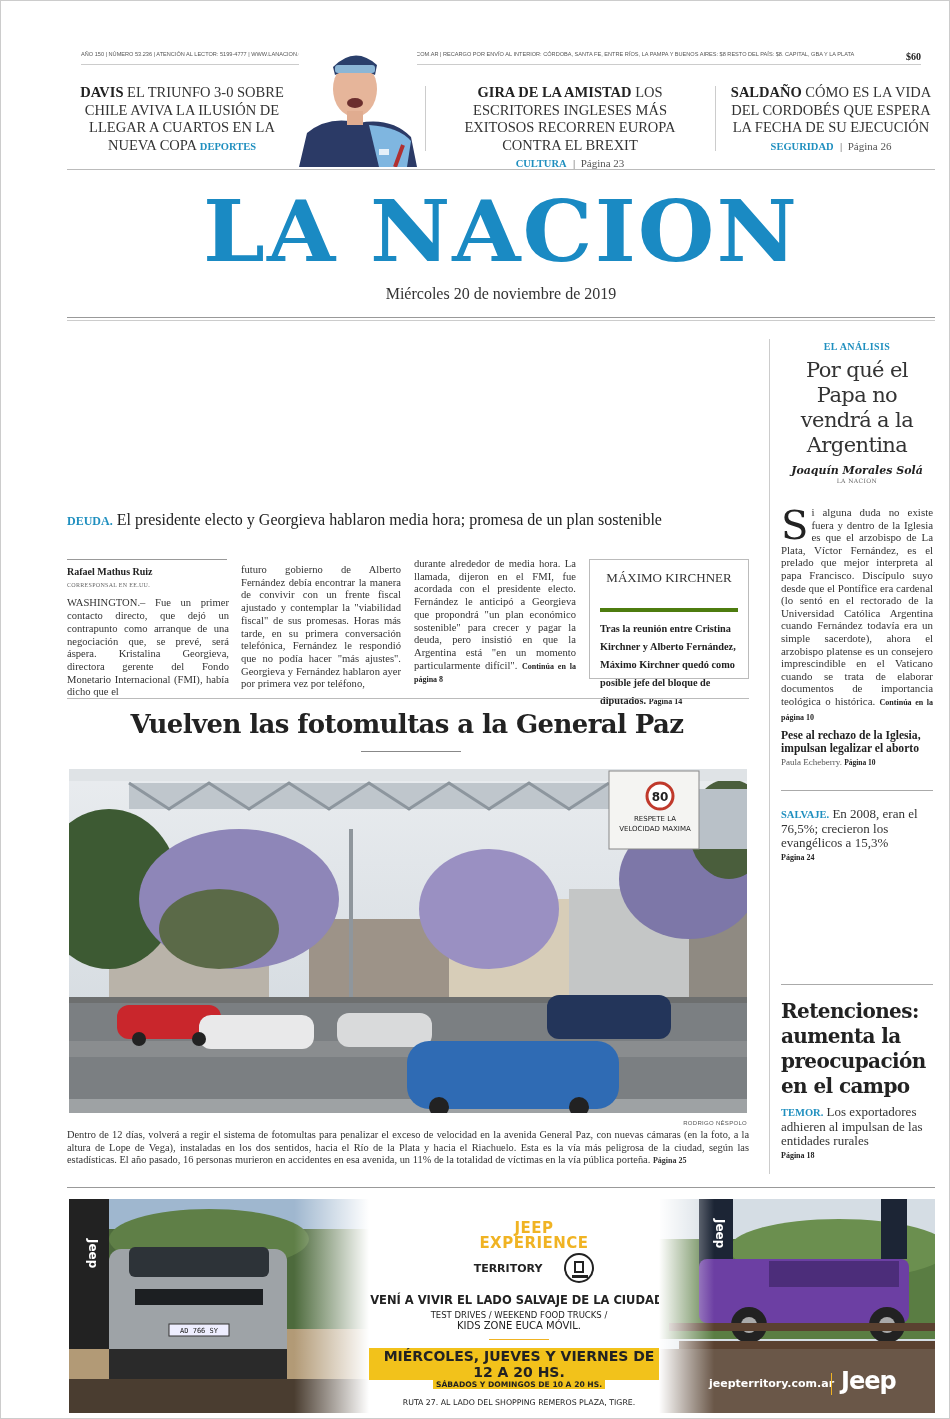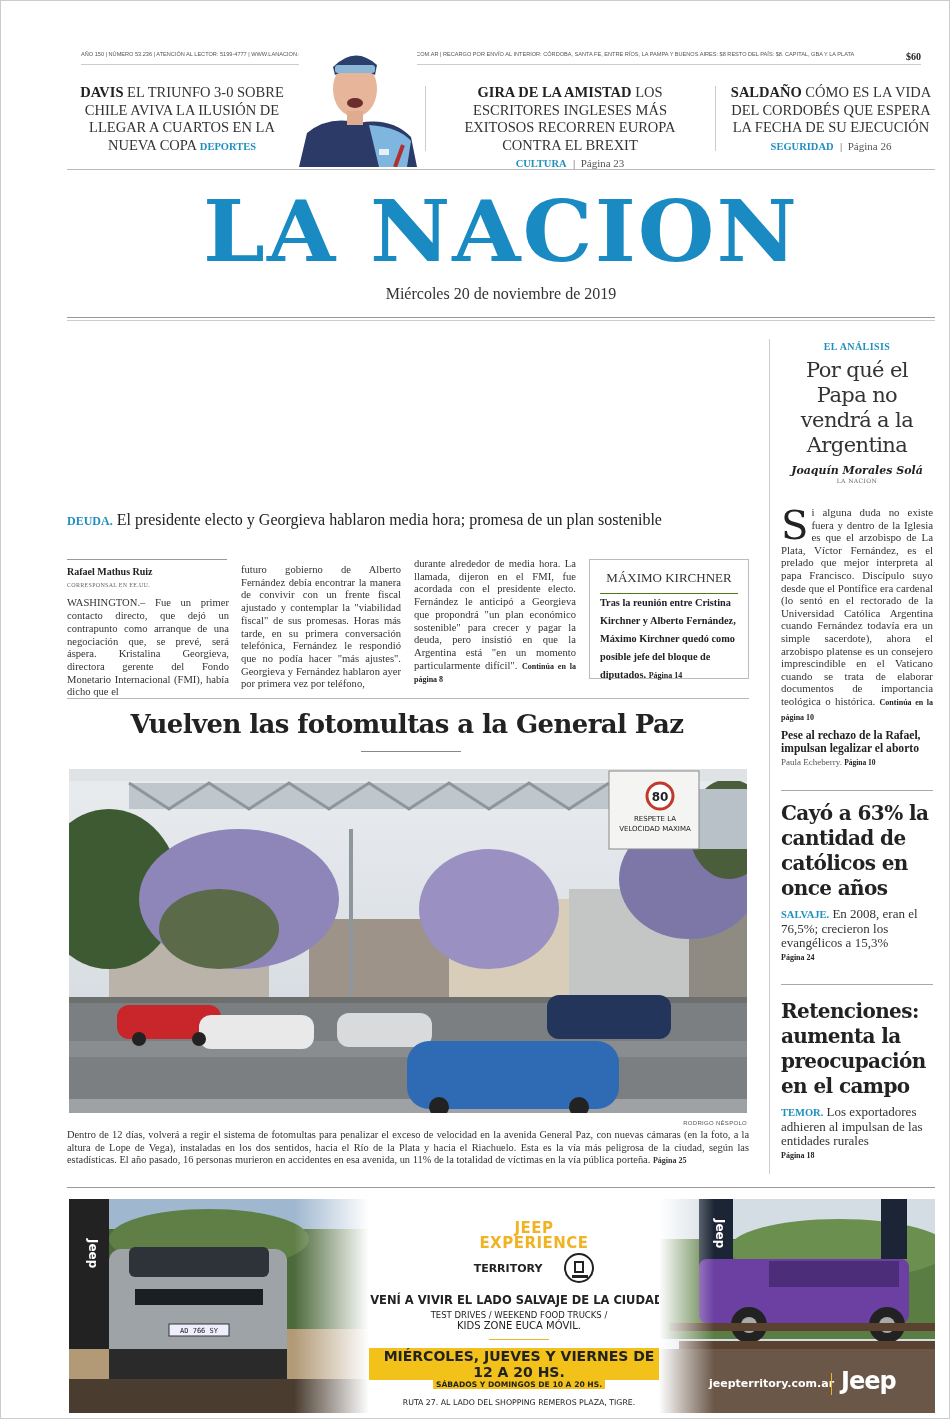--- a/index.html
+++ b/index.html
@@ -17,21 +17,21 @@
 .logo{left:160px;top:186px;width:680px;height:90px;font-family:"DejaVu Serif",serif;font-weight:bold;font-size:88px;letter-spacing:2px;color:#1a8ac3;text-align:center;line-height:90px;transform:scaleY(0.95)}
 .date{left:300px;top:284px;width:400px;text-align:center;font-family:"Liberation Serif",serif;font-size:16px;color:#333}
 .headline{left:66px;top:338px;width:700px;font-family:"DejaVu Serif",serif;font-weight:bold;font-size:41px;line-height:52px;color:#111;letter-spacing:-1.2px}
 .deck{left:66px;top:510px;width:700px;font-family:"Liberation Serif",serif;font-size:16px;color:#222}
 .deck b{color:#1f8fbf;font-size:12px}
 .col{font-family:"Liberation Serif",serif;font-size:10.6px;line-height:12.7px;color:#333;text-align:justify}
 .byline b{font-size:10px;font-weight:bold;color:#222}
 .byline small{display:block;font-size:6px;color:#666;letter-spacing:.3px;margin-bottom:6px}
 .cont{font-weight:bold;font-size:8px;color:#222}
 .box{left:588px;top:558px;width:160px;height:120px;border:1px solid #bbb;padding:10px 10px}
-.box h4{font-family:"Liberation Serif",serif;font-weight:normal;font-size:13px;text-align:center;color:#333;padding-bottom:7px;border-bottom:1px solid #4d7c0f;margin-bottom:0}
+.box h4{font-family:"Liberation Serif",serif;font-weight:normal;font-size:13px;text-align:center;color:#333;padding-bottom:22px;border-bottom:4px solid #4d7c0f;margin-bottom:8px}
 .box p{font-family:"Liberation Serif",serif;font-weight:bold;font-size:10.3px;line-height:18px;color:#222}
 .h2{left:66px;top:708px;width:680px;text-align:center;font-family:"DejaVu Serif",serif;font-weight:bold;font-size:26px;color:#222;letter-spacing:-.6px}
 .photo{left:68px;top:768px;width:678px;height:344px;overflow:hidden;background:#c7ccd2}
 .credit{left:600px;top:1119px;width:146px;text-align:right;font-family:"Liberation Sans",sans-serif;font-size:6px;color:#555;letter-spacing:.3px}
 .caption{left:66px;top:1128px;width:682px;font-family:"Liberation Serif",serif;font-size:10.4px;line-height:12.6px;color:#333;text-align:justify}
 .side{left:780px;width:152px}
 .kicker{font-family:"Liberation Serif",serif;font-weight:bold;font-size:10px;color:#1f8fbf;text-align:center;letter-spacing:.4px}
 .anal-title{font-family:"DejaVu Serif",serif;font-size:21px;line-height:25px;color:#333;text-align:center;font-weight:normal;letter-spacing:-.6px}
 .author{font-family:"DejaVu Serif",serif;font-style:italic;font-weight:bold;font-size:11px;text-align:center;color:#222}
 .ln{font-size:6px;text-align:center;color:#666;letter-spacing:.4px}
@@ -195,30 +195,29 @@
     <div class="anal-title" style="margin-top:6px">Por qué el Papa no vendrá a la Argentina</div>
     <div class="author" style="margin-top:6px">Joaquín Morales Solá</div>
     <div class="ln">LA NACION</div>
   </div>
   <div class="abs side col" style="top:505px;font-size:10.9px;line-height:12.6px">
     <span class="dropcap">S</span><span>i alguna duda no existe fuera y dentro de la Iglesia es que el arzobispo de La Plata, Víctor Fernández, es el prelado que mejor interpreta al papa Francisco. Discípulo suyo desde que el Pontífice era cardenal (lo sentó en el rectorado de la Universidad Católica Argentina cuando Fernández todavía era un simple sacerdote), ahora el arzobispo platense es un consejero imprescindible en el Vaticano cuando se trata de elaborar documentos de importancia teológica o histórica.</span>
     <span class="cont">Continúa en la página 10</span>
   </div>
 
   <div class="abs side" style="top:728px">
-    <div style="font-family:'Liberation Serif',serif;font-weight:bold;font-size:11.6px;line-height:13px;color:#222">Pese al rechazo de la Rafael, impulsan legalizar el aborto</div>
+    <div style="font-family:'Liberation Serif',serif;font-weight:bold;font-size:11.6px;line-height:13px;color:#222">Pese al rechazo de la Iglesia, impulsan legalizar el aborto</div>
     <div style="font-family:'Liberation Serif',serif;font-size:9px;color:#555;margin-top:2px">
       <span>Paula Echeberry.</span>
       <b style="font-size:7.5px;color:#222">Página 10</b>
     </div>
   </div>
   <div class="abs hsep" style="left:780px;top:789px;width:152px;background:#aaa"></div>
 
   <div class="abs side" style="top:800px">
-    <div class="sb-h">Cayó a 63% la cantidad de católicos en once años</div>
     <div class="sb-d" style="margin-top:6px"><b>SALVAJE.</b> <span>En 2008, eran el 76,5%; crecieron los evangélicos a 15,3%</span></div>
     <div class="pgl" style="margin-top:3px">Página 24</div>
   </div>
   <div class="abs hsep" style="left:780px;top:983px;width:152px;background:#aaa"></div>
 
   <div class="abs side" style="top:998px">
     <div class="sb-h">Retenciones: aumenta la preocupación en el campo</div>
     <div class="sb-d" style="margin-top:6px"><b>TEMOR.</b> <span>Los exportadores adhieren al impulsan de las entidades rurales</span></div>
     <div class="pgl" style="margin-top:3px">Página 18</div>
   </div>

